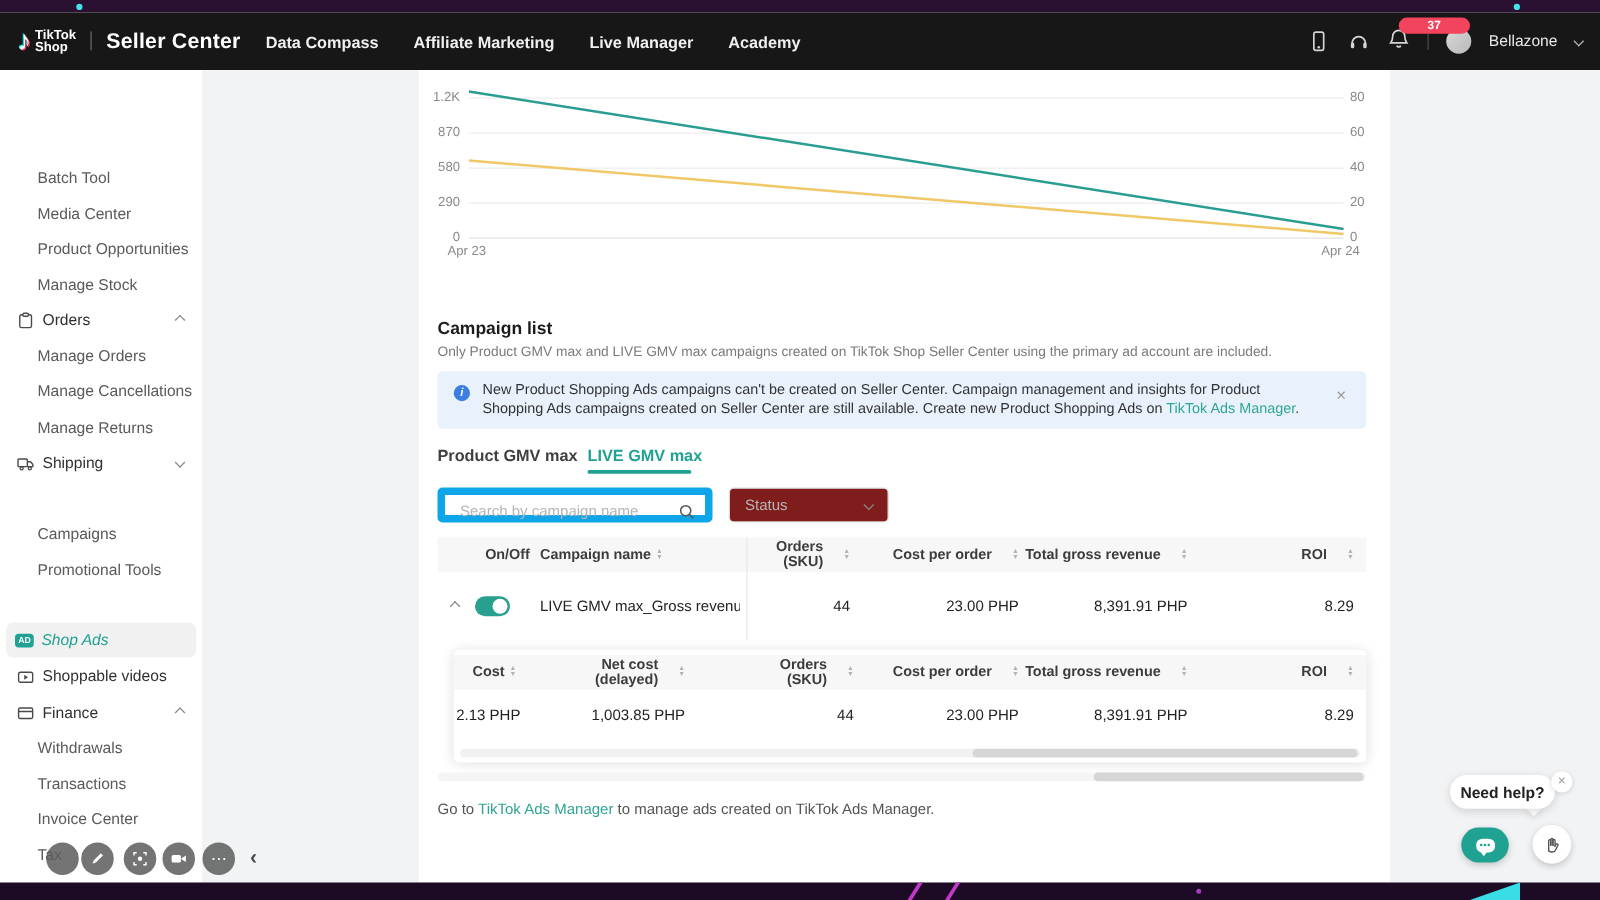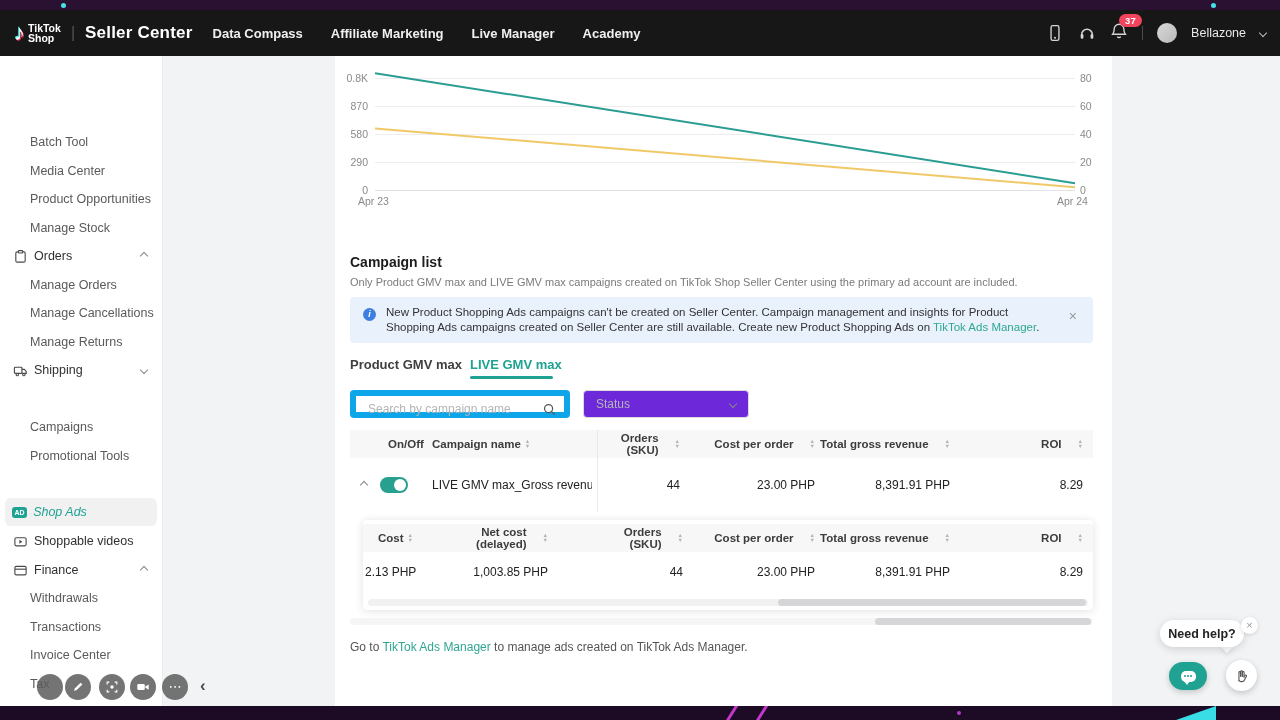--- a/index.html
+++ b/index.html
@@ -19,21 +19,21 @@
   .logo{display:flex;align-items:center;margin-left:14px;}
   .logo-note{color:#fff;font-size:22px;font-weight:bold;text-shadow:1px 1px 0 #fe2c55,-1px -1px 0 #25f4ee;line-height:22px;}
   .logo-text{color:#fff;font-size:10.5px;font-weight:bold;line-height:10.5px;margin-left:3px;}
   .hdr-divider{color:#555;margin:0 10px;font-size:16px;}
   .product{color:#fff;font-size:17px;font-weight:bold;letter-spacing:.2px;}
   .hdr-nav{display:flex;gap:28px;margin-left:20px;}
   .hdr-nav-item{color:#f0f0f0;font-size:13px;font-weight:600;cursor:pointer;white-space:nowrap;}
   .hdr-right{position:absolute;right:14px;top:0;height:46px;display:flex;align-items:center;gap:14px;}
   .hicon{width:18px;height:18px;display:inline-block;}
   .bell-wrap{position:relative;}
-  .badge{position:absolute;top:-8px;left:9px;background:#f2455d;color:#fff;font-size:9.5px;font-weight:bold;padding:1px 6px;border-radius:8px;line-height:11px;}
+  .badge{position:absolute;top:-8px;left:9px;background:#f2455d;color:#fff;font-size:9.5px;font-weight:bold;padding:1px 23px;border-radius:8px;line-height:11px;}
   .vdiv{width:1px;height:14px;background:#4a4a4a;}
   .avatar{width:20px;height:20px;border-radius:50%;background:linear-gradient(135deg,#d8d8d8,#b9b9b9);}
   .uname{color:#e8e8e8;font-size:12.5px;}
   .chev{display:inline-block;width:6px;height:6px;border-right:1.4px solid #888;border-bottom:1.4px solid #888;}
   .chev.down{transform:rotate(45deg);}
   .chev.up{transform:rotate(-135deg);}
   .chev.light{border-color:#bbb;}
 
   
   .sidebar{position:absolute;left:0;top:56px;width:163px;height:664px;background:#fff;border-right:1px solid #ececec;}
@@ -68,21 +68,21 @@
   .banner-close{position:absolute;right:16px;top:12px;color:#9a9a9a;font-size:14px;cursor:pointer;line-height:14px;}
 
   .tab{position:absolute;top:357px;font-size:13px;font-weight:600;color:#3f3f3f;cursor:pointer;}
   .tab.active{color:#1fa292;}
   .tab-underline{position:absolute;top:376px;height:2.5px;background:#1fa292;border-radius:2px;}
 
   .search-box{position:absolute;left:350px;top:390px;width:220px;height:28px;border:6px solid #0ea5e9;border-radius:4px;background:#fff;}
   .search-box input{position:absolute;left:10px;top:0;width:180px;height:26px;border:none;outline:none;font-size:12px;color:#333;background:transparent;}
   .search-box input::placeholder{color:#b5b5b5;}
   .search-ic{position:absolute;right:7px;top:6px;}
-  .status-box{position:absolute;left:583px;top:390px;width:166px;height:28px;border:1px solid #dcdcdc;border-radius:4px;background:#6d28d9;cursor:pointer;}
+  .status-box{position:absolute;left:583px;top:390px;width:128px;height:28px;border:1px solid #dcdcdc;border-radius:4px;background:#7f1d1d;cursor:pointer;}
   .status-box .ph{position:absolute;left:12px;top:6px;font-size:12px;color:#b5b5b5;}
   .status-box .chev{position:absolute;right:12px;top:10px;}
 
   
   .t1{position:absolute;left:350px;top:430px;width:743px;}
   .t-head{position:absolute;left:0;top:0;width:743px;height:28px;background:#f7f7f8;}
   .t-row{position:absolute;left:0;top:28px;width:743px;height:54px;background:#fff;}
   .th,.td{position:absolute;font-size:11.5px;color:#3c3c3c;display:flex;align-items:center;}
   .th{height:28px;font-weight:600;}
   .td{font-size:12px;color:#222;}
@@ -282,21 +282,21 @@
   </div>
 
   <div class="card"></div>
 
   <div>
     <div class="gridline" style="top:78px"></div>
     <div class="gridline" style="top:106px"></div>
     <div class="gridline" style="top:134px"></div>
     <div class="gridline" style="top:162px"></div>
     <div class="gridline" style="top:190px;background:#e2e2e2"></div>
-    <span class="tick left" style="top:72px">0.8K</span>
+    <span class="tick left" style="top:72px">1.2K</span>
     <span class="tick left" style="top:100px">870</span>
     <span class="tick left" style="top:128px">580</span>
     <span class="tick left" style="top:156px">290</span>
     <span class="tick left" style="top:184px">0</span>
     <span class="tick right" style="top:72px">80</span>
     <span class="tick right" style="top:100px">60</span>
     <span class="tick right" style="top:128px">40</span>
     <span class="tick right" style="top:156px">20</span>
     <span class="tick right" style="top:184px">0</span>
     <span class="xlab" style="left:358px">Apr 23</span>

